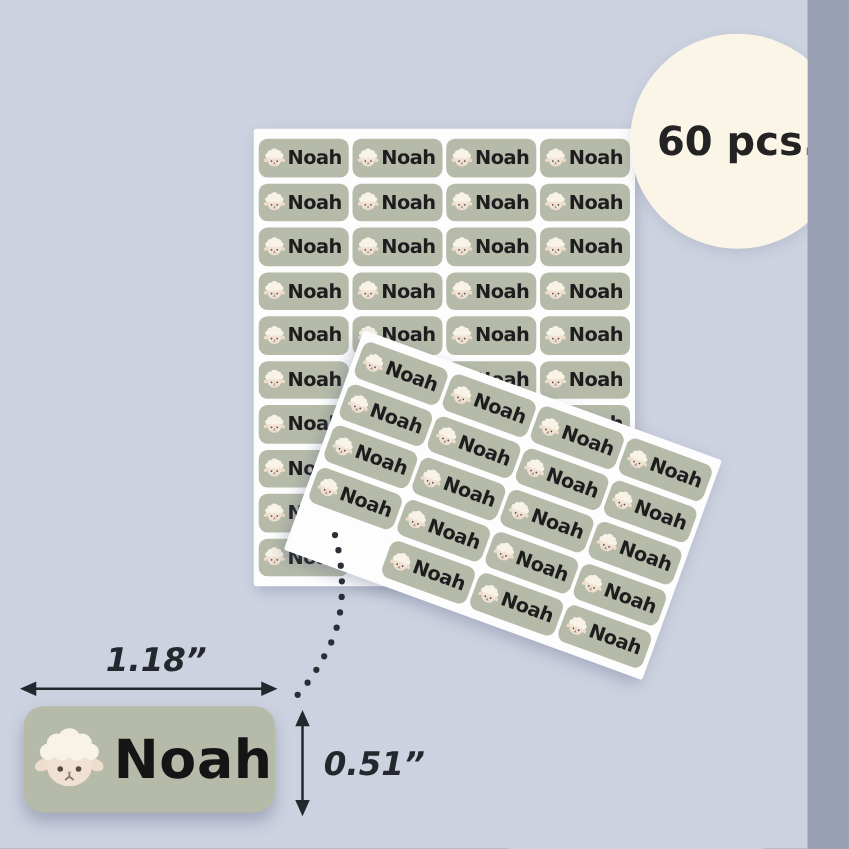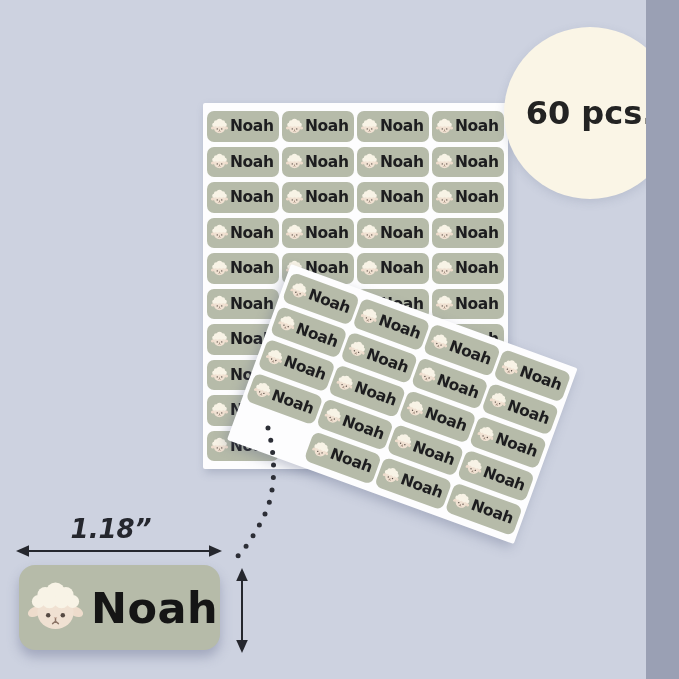--- a/index.html
+++ b/index.html
@@ -81,21 +81,21 @@
   .overlay{
     position:absolute;left:0;top:0;width:679px;height:679px;
     z-index:6;pointer-events:none;
   }
   .dim-label{
     position:absolute;z-index:6;
     font-family:"DejaVu Sans","Liberation Sans",sans-serif;
     font-style:italic;font-weight:600;font-size:26px;
     color:var(--annotation,#25272e);
   }
-  .dim-w{left:46px;top:514px;width:130px;text-align:center;}
+  .dim-w{left:60px;top:514px;width:130px;text-align:center;}
   .dim-h{left:259px;top:597px;}
   .hidden-defs{position:absolute;width:0;height:0;overflow:hidden;}
 </style>
 </head>
 <body>
 
 <svg class="hidden-defs" aria-hidden="true">
   <symbol id="sheep-symbol" viewBox="0 0 64 64">
     <ellipse cx="8" cy="37" rx="8.5" ry="5.5" fill="#eedccc" transform="rotate(-25 8 37)"></ellipse>
     <ellipse cx="56" cy="37" rx="8.5" ry="5.5" fill="#eedccc" transform="rotate(25 56 37)"></ellipse>
@@ -484,20 +484,21 @@
   </div>
 
   <div class="big-sticker">
     <svg class="sheep" aria-hidden="true">
       <use href="#sheep-symbol" xlink:href="#sheep-symbol"></use>
     </svg>
     <span class="big-txt">Noah</span>
   </div>
 
   <div class="dim-label dim-w">1.18”</div>
+  <div class="dim-label dim-h">0.51”</div>
 
   <svg class="overlay" viewBox="0 0 679 679">
     <g stroke="#25272e" fill="#25272e">
       <line x1="26" y1="551" x2="213" y2="551" stroke-width="2"></line>
       <polygon points="16,551 29,545.2 29,556.8" stroke="none"></polygon>
       <polygon points="222,551 209,545.2 209,556.8" stroke="none"></polygon>
     </g>
     <g stroke="#25272e" fill="#25272e">
       <line x1="242" y1="578" x2="242" y2="643" stroke-width="2"></line>
       <polygon points="242,568 236.2,581 247.8,581" stroke="none"></polygon>

